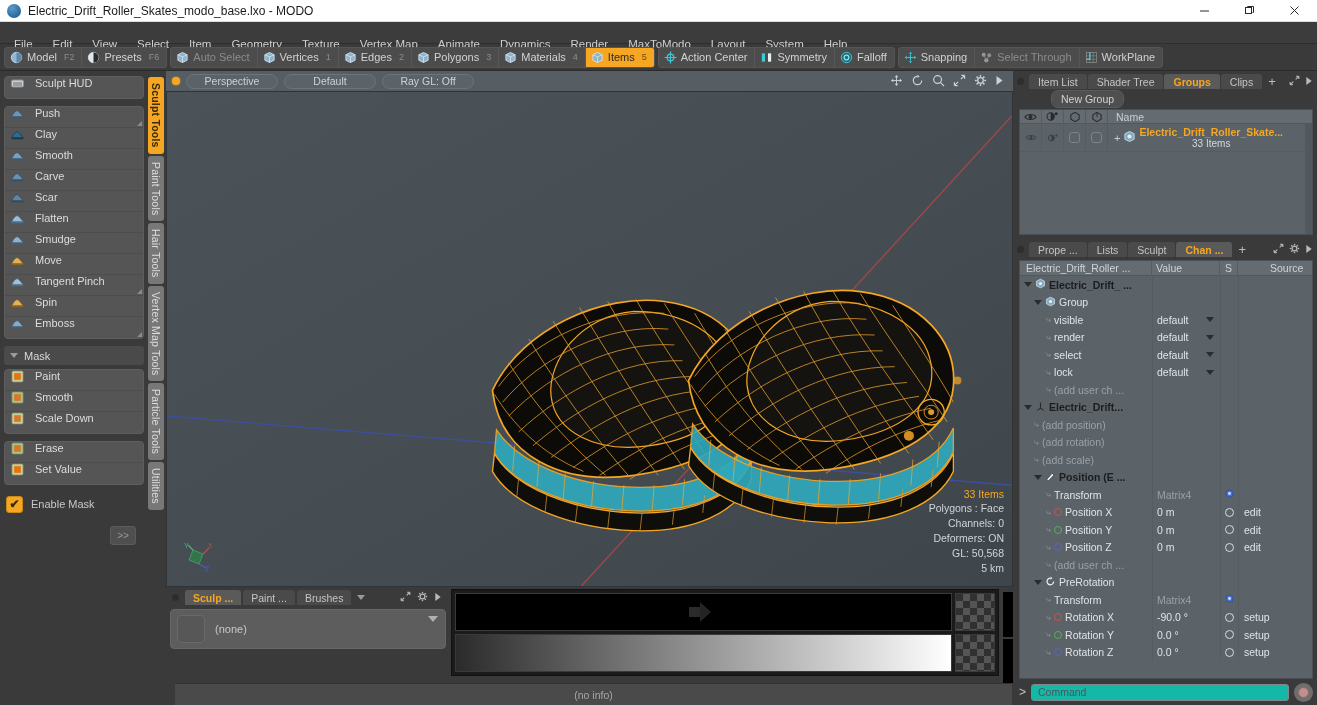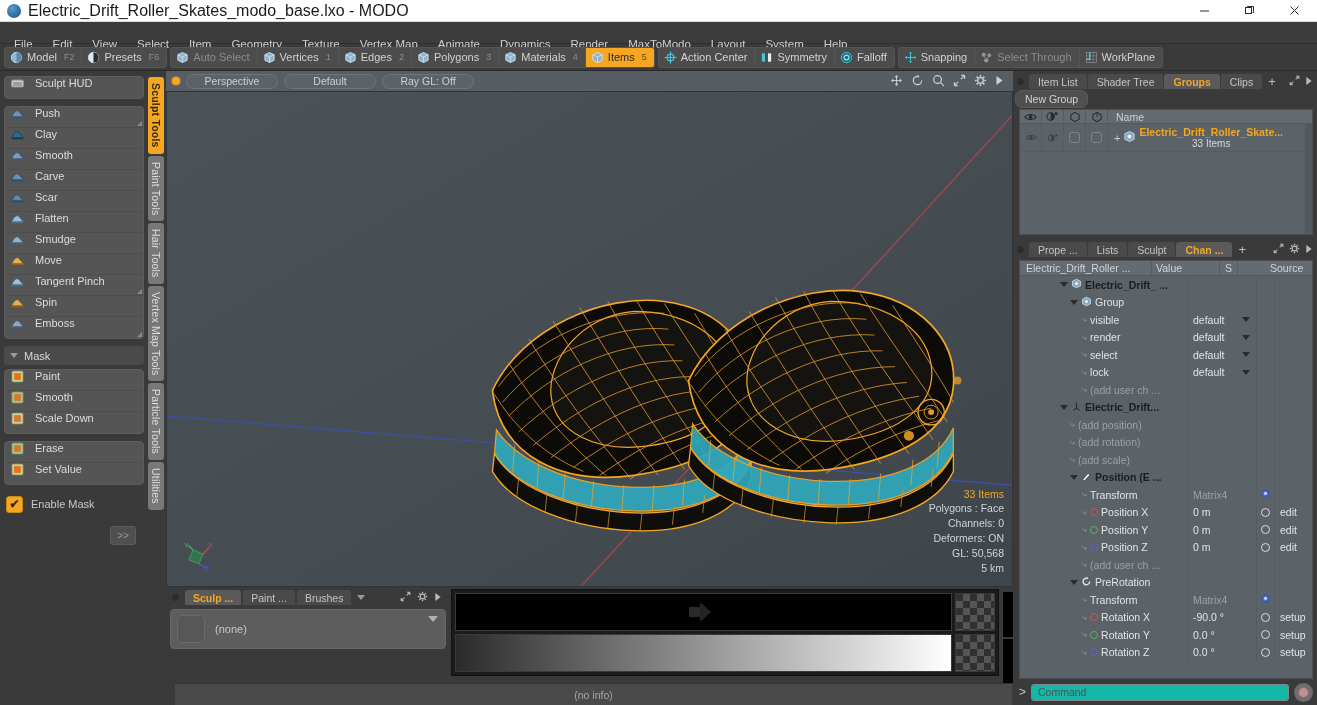--- a/index.html
+++ b/index.html
@@ -16,21 +16,21 @@
   
   .titlebar {
     height: 22px; background: #ffffff; display: flex; align-items: center;
     border-bottom: 1px solid #dcdcdc;
   }
   .titlebar .app-icon {
     width: 14px; height: 14px; border-radius: 50%;
     background: radial-gradient(circle at 35% 30%, #5a9ad0, #14527f);
     margin-left: 7px; margin-right: 7px; flex: 0 0 auto;
   }
-  .titlebar .title-text { font-size: 16px; color: #1a1a1a; font-family: "Liberation Sans", sans-serif; }
+  .titlebar .title-text { font-size: 12px; color: #1a1a1a; font-family: "Liberation Sans", sans-serif; }
   .titlebar .win-ctrls { margin-left: auto; display: flex; height: 22px; }
   .titlebar .win-btn {
     width: 45px; height: 22px; display: flex; align-items: center; justify-content: center;
     color: #2a2a2a; font-size: 12px;
   }
   .titlebar .win-btn svg { display:block; }
 
   
   .menubar {
     height: 22px; background: #3c3c3c; display: flex; align-items: center;
@@ -197,21 +197,21 @@
     background: #4a4a4a; border-radius: 3px 3px 0 0; display: flex; align-items: center; white-space: nowrap;
   }
   .rp-tab.active { background: #5a5a5a; color: #f5a623; font-weight: bold; }
   .rp-plus { color: #bdbdbd; font-size: 13px; padding: 0 5px; }
   .rp-icons { margin-left: auto; display: flex; align-items: center; gap: 5px; padding-right: 4px; }
 
   .newgroup-row { height: 17px; display: flex; align-items: center; padding: 1px 0 0 2px; }
   .newgroup-btn {
     height: 15px; padding: 8px 9px; font-size: 10.5px; color: #d2d2d2;
     background: #4f4f4f; border: 1px solid #5b5b5b; border-radius: 7px;
-    display: flex; align-items: center;
+    display: flex; align-items: center; margin-left: 36px;
   }
 
   .grouplist {
     margin: 2px 4px 0 6px; background: #5b6268; border: 1px solid #4a5055;
     height: 126px; display: flex; flex-direction: column; position: relative;
   }
   .gl-head { display: flex; height: 14px; background: #646b71; border-bottom: 1px solid #515860; align-items: center; }
   .gl-col { width: 22px; display: flex; align-items: center; justify-content: center; border-right: 1px solid #545b61; height: 14px; }
   .gl-namecol { flex: 1 1 auto; padding-left: 8px; font-size: 10.5px; color: #cbd1d5; }
   .gl-row { display: flex; min-height: 22px; align-items: center; border-bottom: 1px solid #555c62; }
@@ -222,21 +222,21 @@
   .gl-scroll { position: absolute; right: 0; top: 14px; bottom: 0; width: 7px; background: #515860; }
   .smallbox { width: 11px; height: 11px; border: 1px solid #7d858c; border-radius: 3px; }
 
   
   .chan-wrap { margin: 2px 4px 0 6px; flex: 1 1 auto; background: #5b6268; border: 1px solid #4a5055; overflow: hidden; position: relative; }
   .ch-head { display: flex; height: 15px; background: #646b71; border-bottom: 1px solid #515860; font-size: 10.5px; color: #cfd4d8; align-items: center; }
   .ch-h1 { width: 132px; padding-left: 6px; border-right: 1px solid #555c62; height: 15px; line-height: 15px; overflow:hidden; white-space:nowrap;}
   .ch-h2 { width: 68px; padding-left: 4px; border-right: 1px solid #555c62; height: 15px; line-height: 15px;}
   .ch-h3 { width: 18px; text-align: center; border-right: 1px solid #555c62; height: 15px; line-height: 15px;}
   .ch-h4 { flex: 1 1 auto; padding-left: 4px; height: 15px; line-height: 15px; margin-left: 28px;}
-  .ch-row { display: flex; height: 17.5px; align-items: center; font-size: 10.5px; color: #e0e4e7; padding-left: 36px; }
+  .ch-row { display: flex; height: 17.5px; align-items: center; font-size: 10.5px; color: #e0e4e7; }
   .ch-c1 { width: 132px; display: flex; align-items: center; gap: 3px; height: 100%; padding-left: 4px; overflow: hidden; white-space: nowrap; }
   .ch-c2 { width: 68px; height: 100%; display: flex; align-items: center; padding-left: 4px; border-left: 1px solid #555c62; position: relative; }
   .ch-c3 { width: 18px; height: 100%; display: flex; align-items: center; justify-content: center; border-left: 1px solid #555c62; }
   .ch-c4 { flex: 1 1 auto; height: 100%; display: flex; align-items: center; padding-left: 5px; border-left: 1px solid #555c62; }
   .ch-dim { color: #9aa1a7; }
   .ch-bold { font-weight: bold; color: #1d1d1d; }
   .tri-d { width:0;height:0;border-left:4px solid transparent;border-right:4px solid transparent;border-top:5px solid #2b2b2b; }
   .dash { color: #8e959b; font-size: 9px; }
   .indent1 { padding-left: 4px; }
   .indent2 { padding-left: 14px; }

